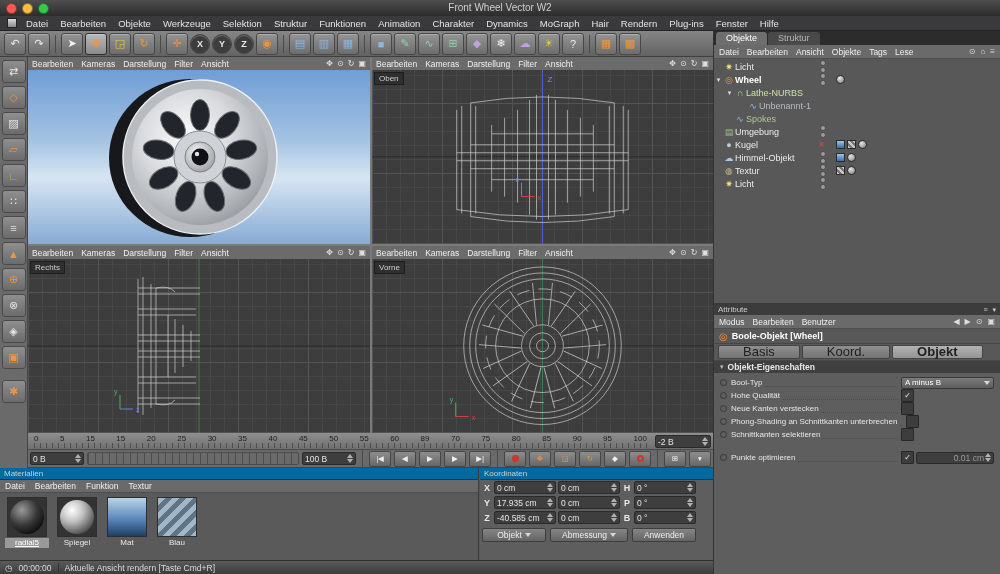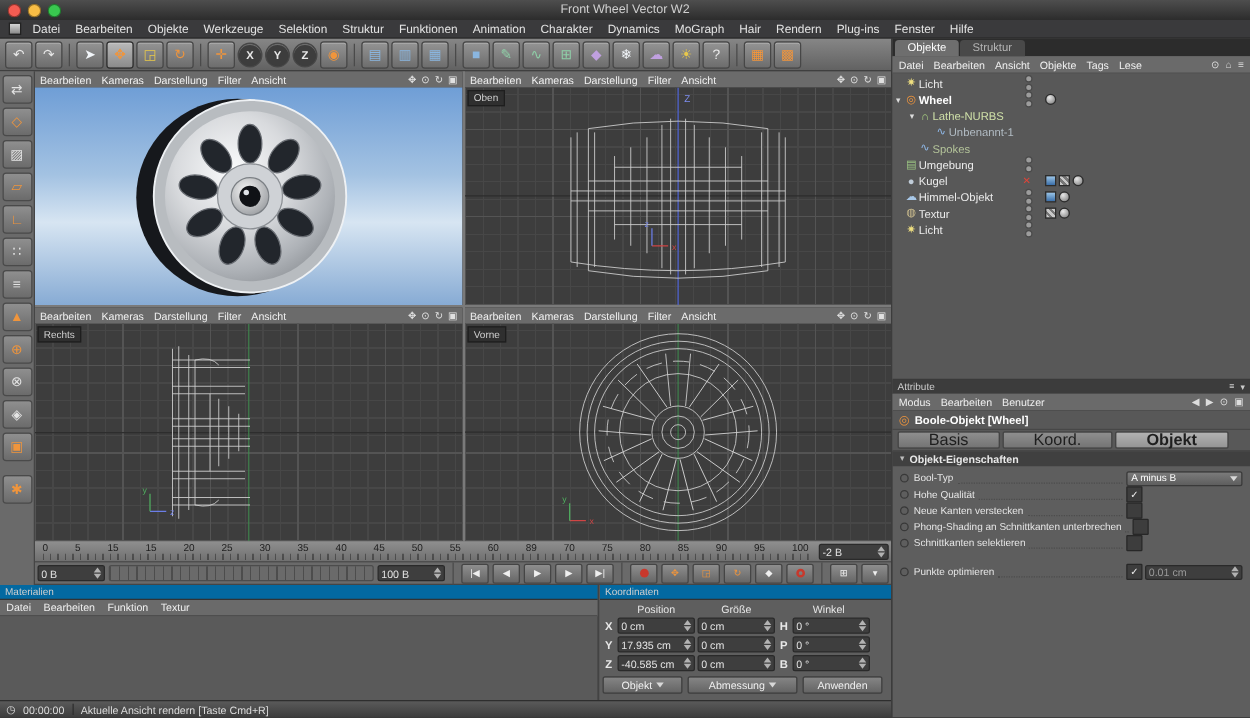--- a/index.html
+++ b/index.html
@@ -141,21 +141,21 @@
   .attrobj .oicon{font-size:10px;color:#f0953c;}
   .attrobj .t{font-size:9px;font-weight:bold;color:#fff;}
   .atabs{height:16px;background:#585858;display:flex;align-items:center;gap:2px;padding:0 4px;border-bottom:1px solid #474747;}
   .atab{height:12px;line-height:12px;padding:0 24px;font-size:13px;color:#1e1e1e;border:1px solid #444;border-radius:2px;
         background:linear-gradient(#8f8f8f,#747474);}
   .atab.on{background:linear-gradient(#b2b2b2,#949494);font-weight:bold;}
   .asection{height:12px;background:#404040;display:flex;align-items:center;padding:0 6px;gap:4px;}
   .asection b{font-size:8.5px;color:#e8e8e8;}
   .asection i{font-size:7px;color:#bbb;font-style:normal;}
   .props{padding:3px 6px;}
-  .prop{height:13px;display:flex;align-items:center;font-size:8px;color:#e6e6e6;}
+  .prop{height:13px;display:flex;align-items:center;font-size:8px;color:#e6e6e6;text-align:right;}
   .blt{width:5px;height:5px;border:1px solid #383838;border-radius:50%;margin-right:4px;flex:none;}
   .plabel{white-space:nowrap;}
   .dots{flex:1;min-width:3px;margin:0 3px;border-bottom:1px dotted #4c4c4c;height:7px;}
   .ctrl{width:93px;flex:none;display:flex;align-items:center;gap:2px;}
   .dd{width:100%;height:12px;background:linear-gradient(#7b7b7b,#5e5e5e);border:1px solid #3a3a3a;border-radius:2px;
       color:#fff;font-size:8px;display:flex;align-items:center;padding:0 3px;box-sizing:border-box;justify-content:space-between;}
   .cb{width:11px;height:11px;background:#3d3d3d;border:1px solid #272727;border-radius:1px;flex:none;
       display:flex;align-items:center;justify-content:center;font-size:8px;color:#eee;line-height:10px;}
   .gap10{height:10px;}
 </style>
@@ -619,31 +619,46 @@
   </div>
 
   <div class="abs mats">
     <div class="ptitle">Materialien</div>
     <div class="matmenu">
       <span class="mi">Datei</span>
       <span class="mi">Bearbeiten</span>
       <span class="mi">Funktion</span>
       <span class="mi">Textur</span>
     </div>
+    <div class="matrow">
+      <div class="mitem">
+        <div class="th">
+            <div class="ball b-radial"></div>
+          </div>
+        <div class="mlabel sel">radial5</div>
+      </div>
+      <div class="mitem">
+        <div class="th">
+            <div class="ball b-spiegel"></div>
+          </div>
+        <div class="mlabel">Spiegel</div>
+      </div>
+      <div class="mitem">
+        <div class="th t-mat"></div>
+        <div class="mlabel">Mat</div>
+      </div>
+      <div class="mitem">
+        <div class="th t-blau"></div>
+        <div class="mlabel">Blau</div>
+      </div>
+    </div>
   </div>
 
   <div class="abs coords">
     <div class="ptitle">Koordinaten</div>
-    <div class="chead">
-      <span class="sp1"></span>
-      <span class="col">Position</span>
-      <span class="col">Größe</span>
-      <span class="sp2"></span>
-      <span class="col">Winkel</span>
-    </div>
     <div class="crow">
       <span class="lt">X</span>
       <div class="f">
           <span class="txt">0 cm</span>
           <span class="stp">
             <i class="u"></i>
             <i class="d"></i>
           </span>
         </div>
       <div class="f">
@@ -710,21 +725,21 @@
             <i class="u"></i>
             <i class="d"></i>
           </span>
         </div>
     </div>
     <div class="cbtnrow">
       <span class="cbtn" style="width:64px">
           <span>Objekt</span>
           <span class="dda"></span>
         </span>
-      <span class="cbtn" style="width:88px">
+      <span class="cbtn" style="width:78px">
           <span>Abmessung</span>
           <span class="dda"></span>
         </span>
       <span class="cbtn" style="width:64px">
           <span>Anwenden</span>
         </span>
     </div>
   </div>
 
   <div class="abs status">

